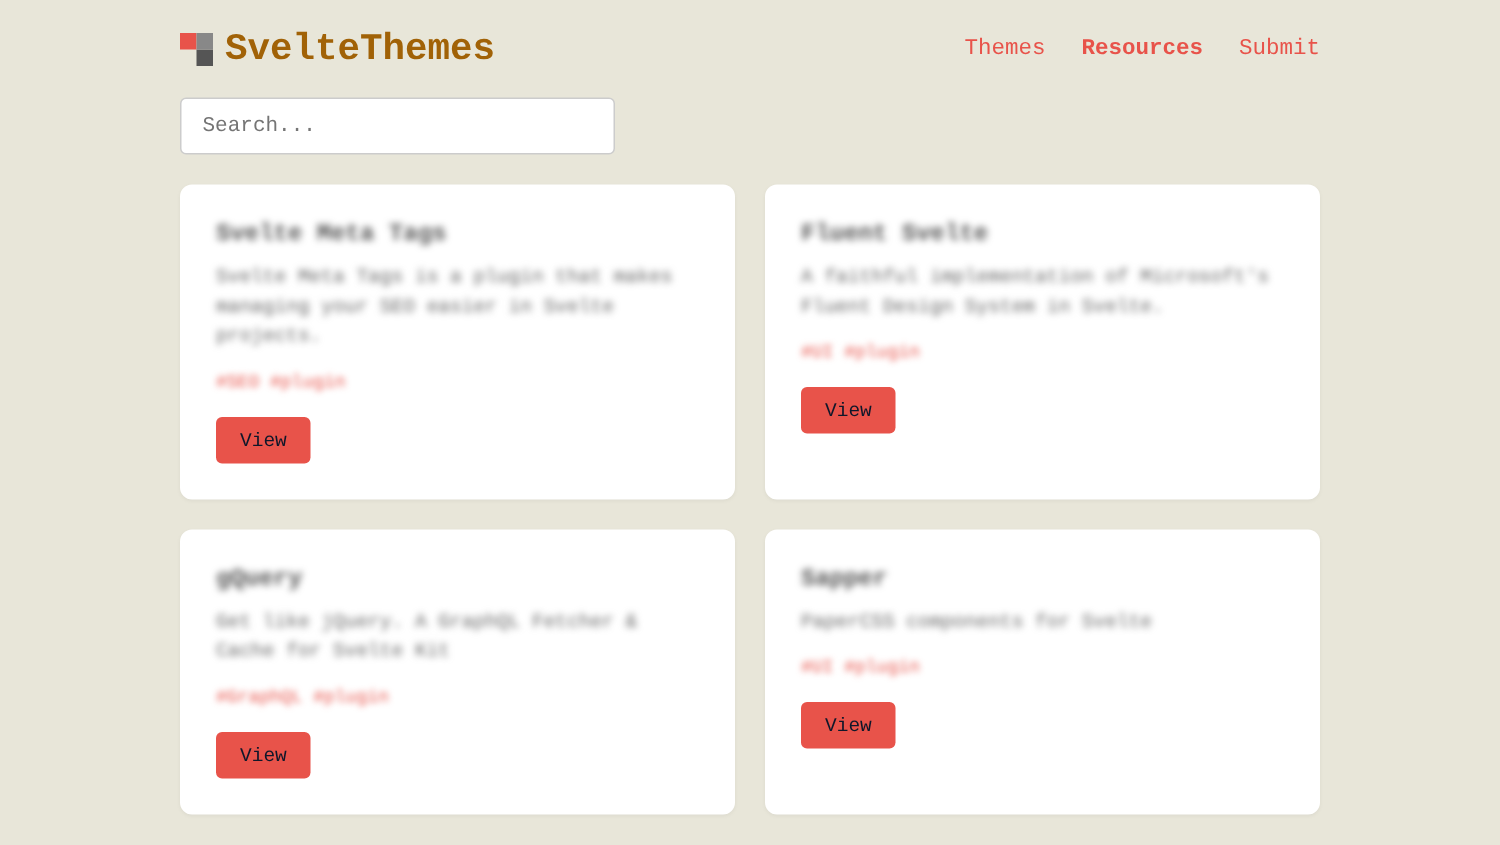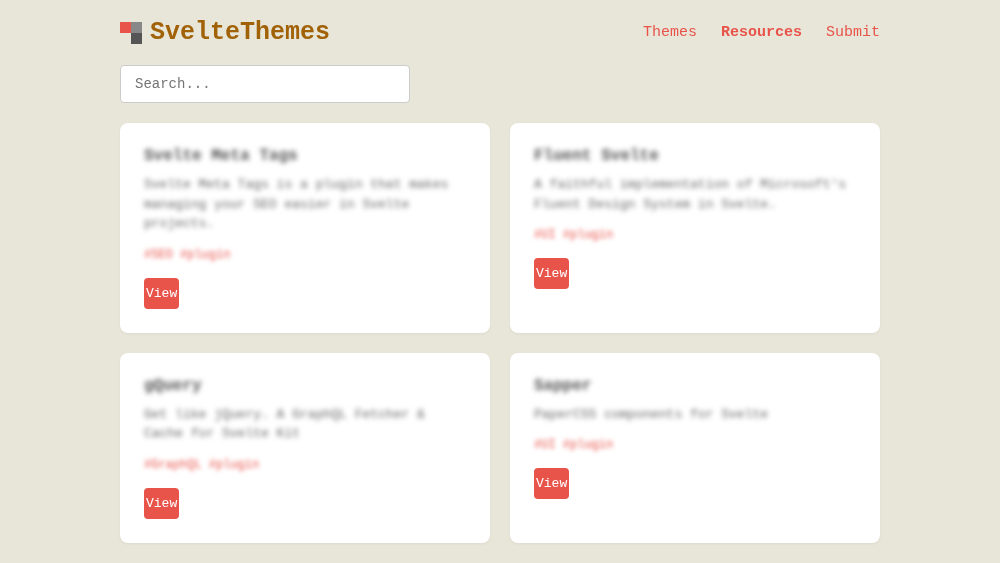--- a/index.html
+++ b/index.html
@@ -121,24 +121,24 @@
 
     .tag {
       font-size: 12px;
       color: #e8534a;
       font-family: 'Courier New', Courier, monospace;
       filter: blur(2px);
     }
 
     .view-button {
       background-color: #e8534a;
-      color: #ffffff;
+      color: #0f172a;
       border: none;
       border-radius: 4px;
-      padding: 8px 2px;
+      padding: 8px 16px;
       font-size: 13px;
       font-family: 'Courier New', Courier, monospace;
       cursor: pointer;
     }
   </style>
 </head>
 <body>
 
 <header>
   <div class="logo-area">

